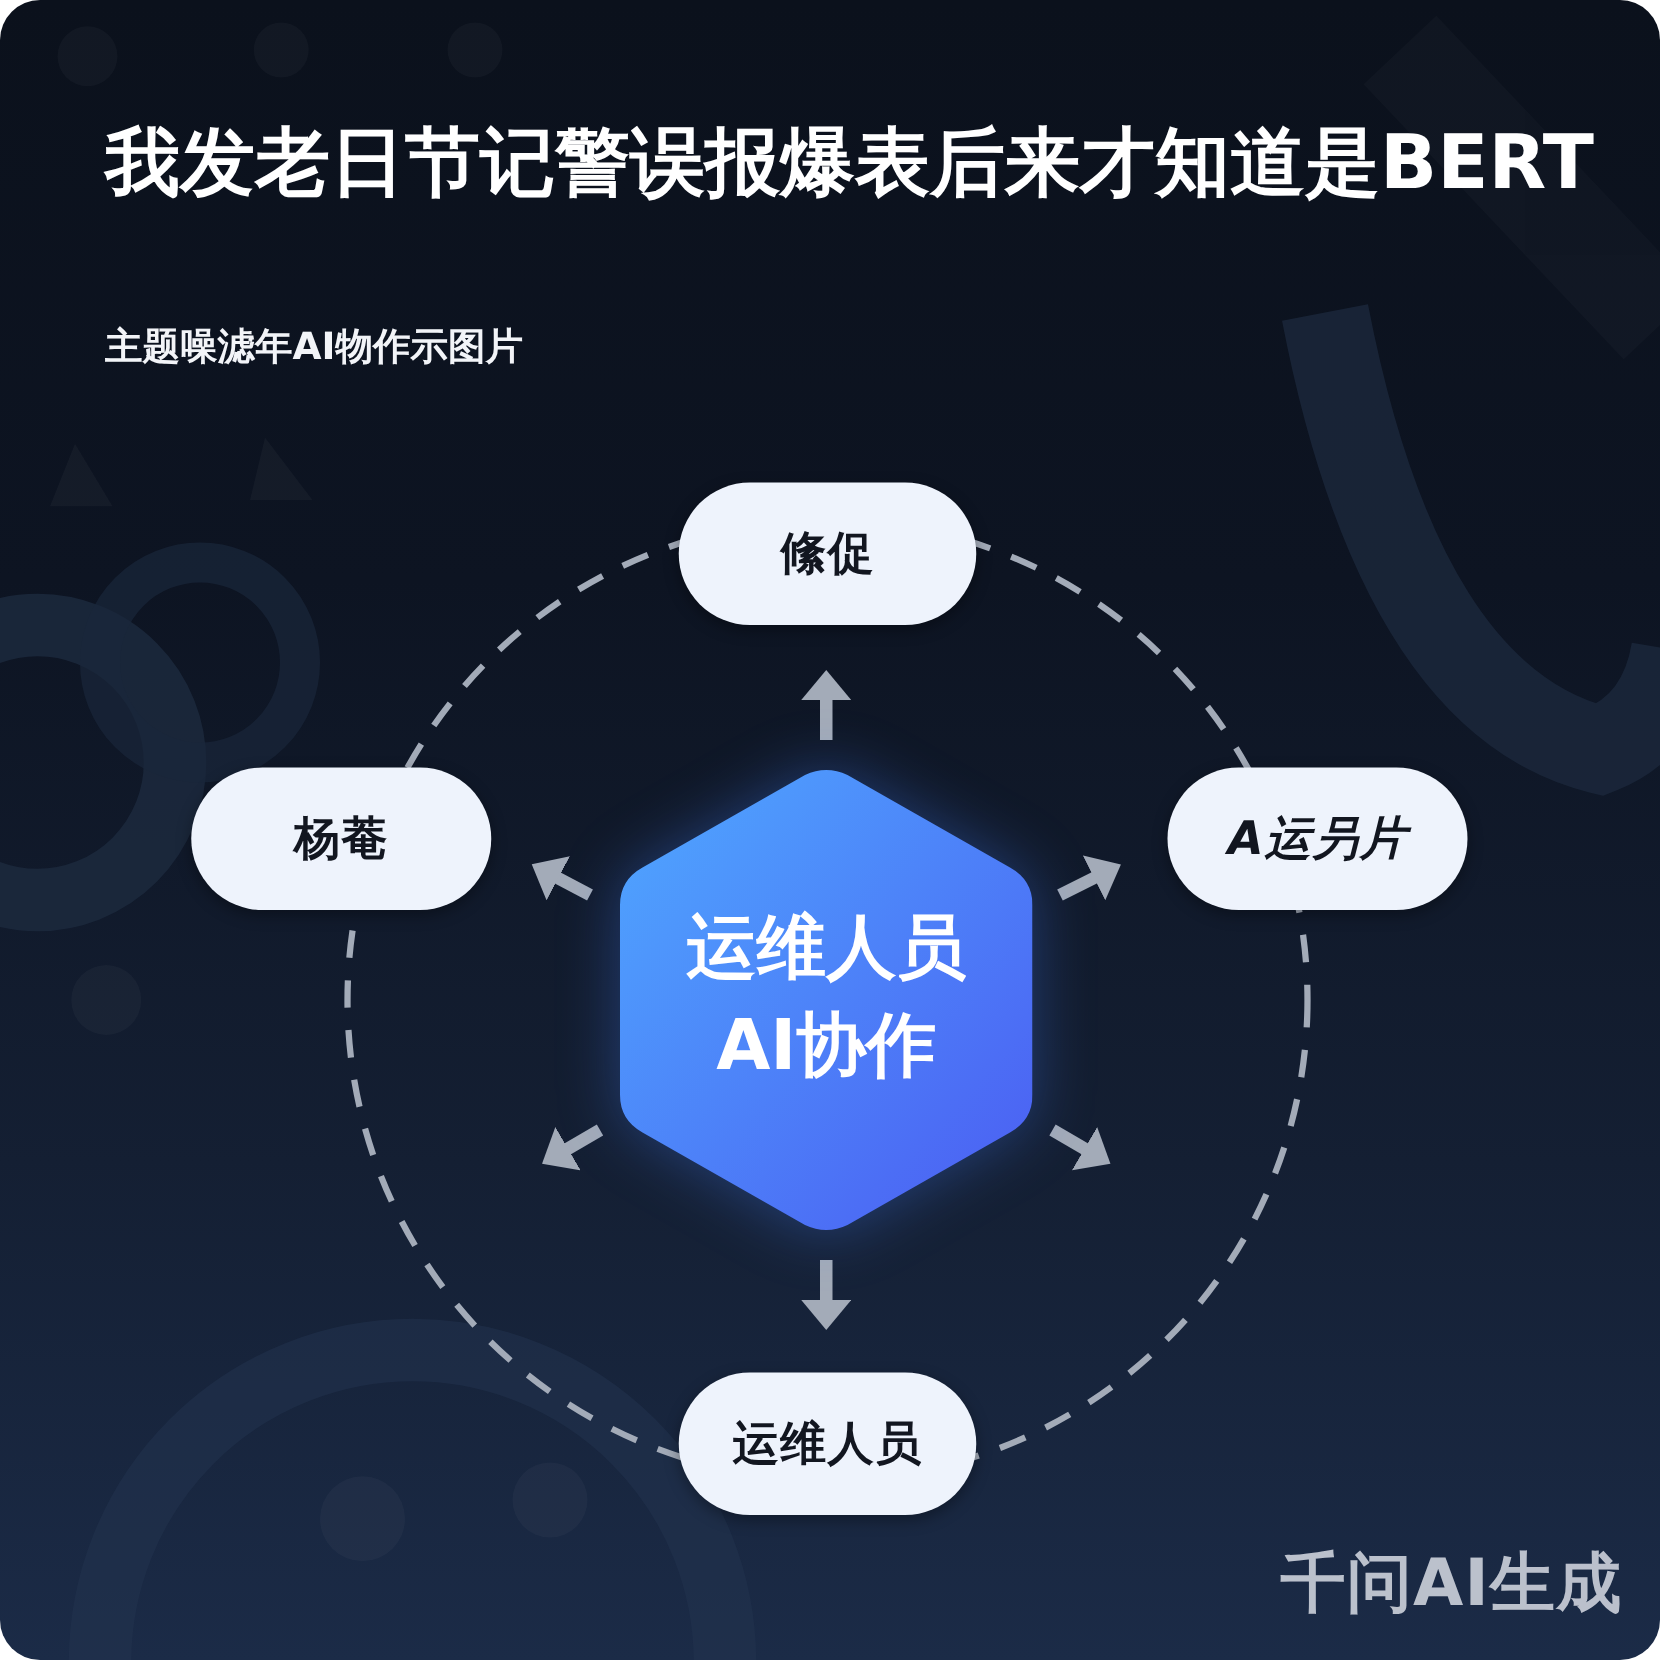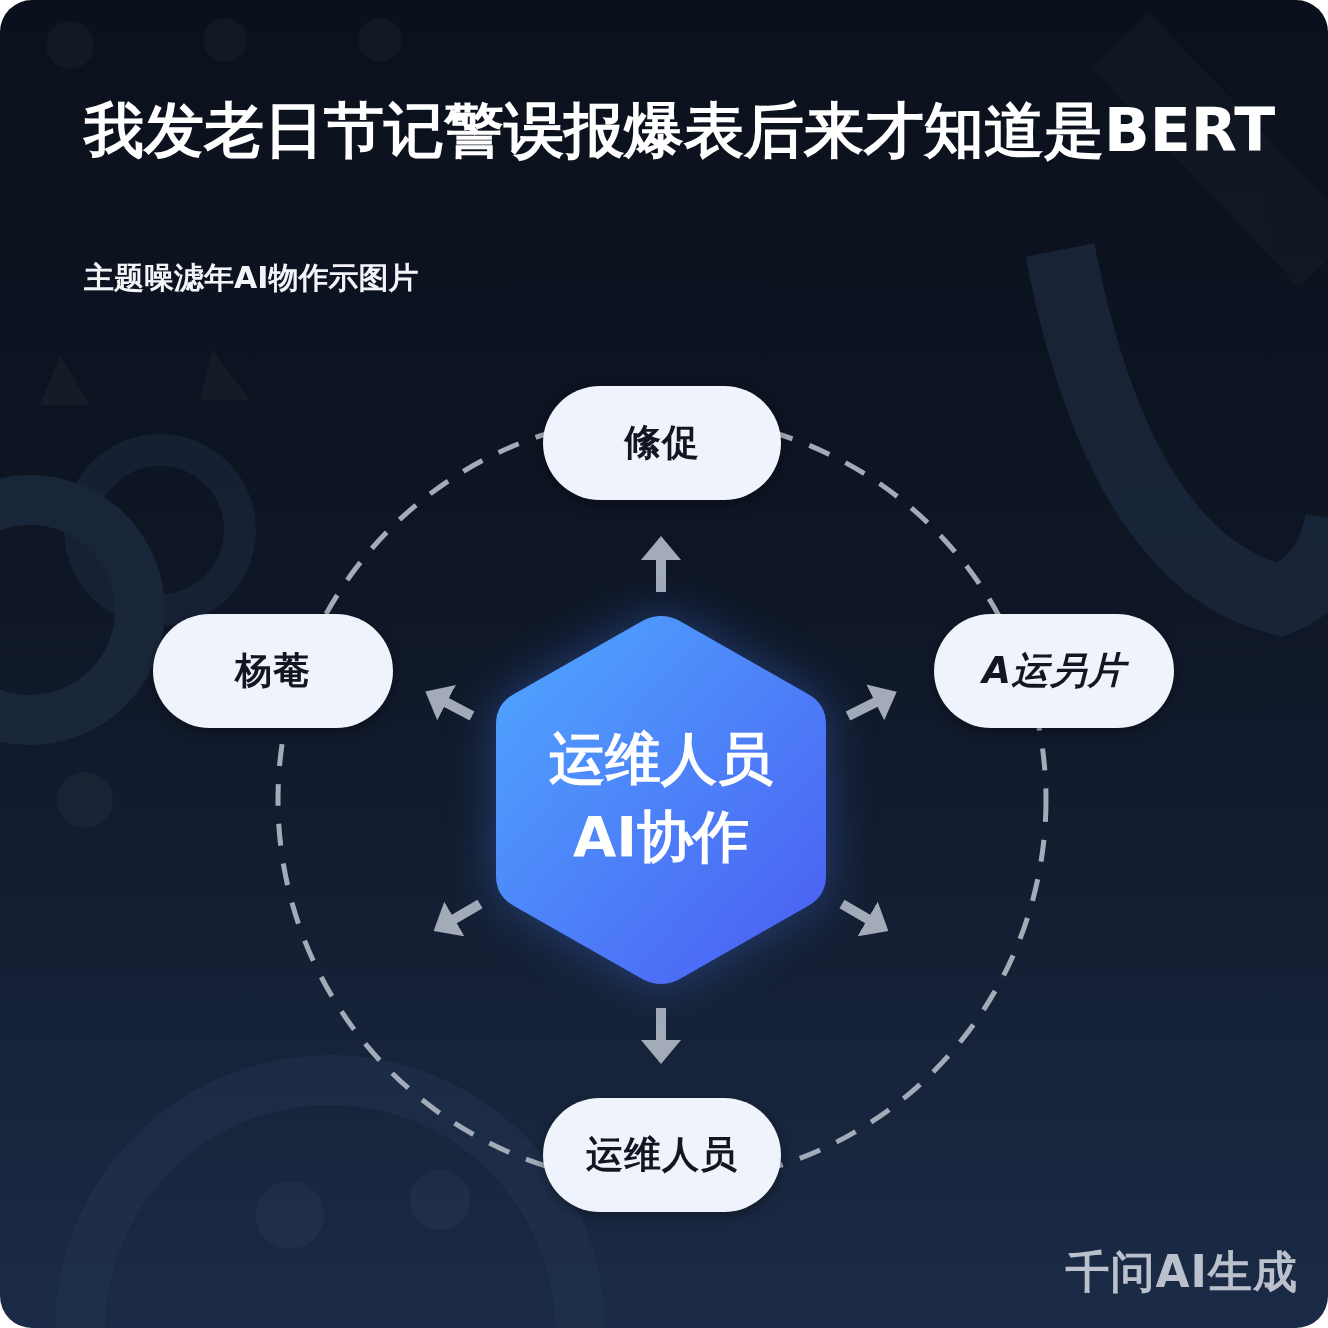--- a/index.html
+++ b/index.html
@@ -31,21 +31,21 @@
     position:absolute; left:496px; top:614px; width:330px; height:372px;
     filter: drop-shadow(0 0 24px rgba(70,130,255,0.35));
   }
   .hex-text {
     position:absolute; left:496px; top:720px; width:330px;
     color:#ffffff; font-weight:bold; font-size:56px; line-height:78px;
     text-align:center;
   }
   .watermark {
     position:absolute; right:30px; bottom:26px;
-    color:#c9ced8; font-weight:bold; font-size:44px; letter-spacing:1px;
+    color:#c9ced8; font-weight:bold; font-size:52px; letter-spacing:1px;
     opacity:0.92;
   }
 </style>
 </head>
 <body>
 
 <div class="card">
 
   <svg class="bg-deco" viewBox="0 0 1328 1328">
 

